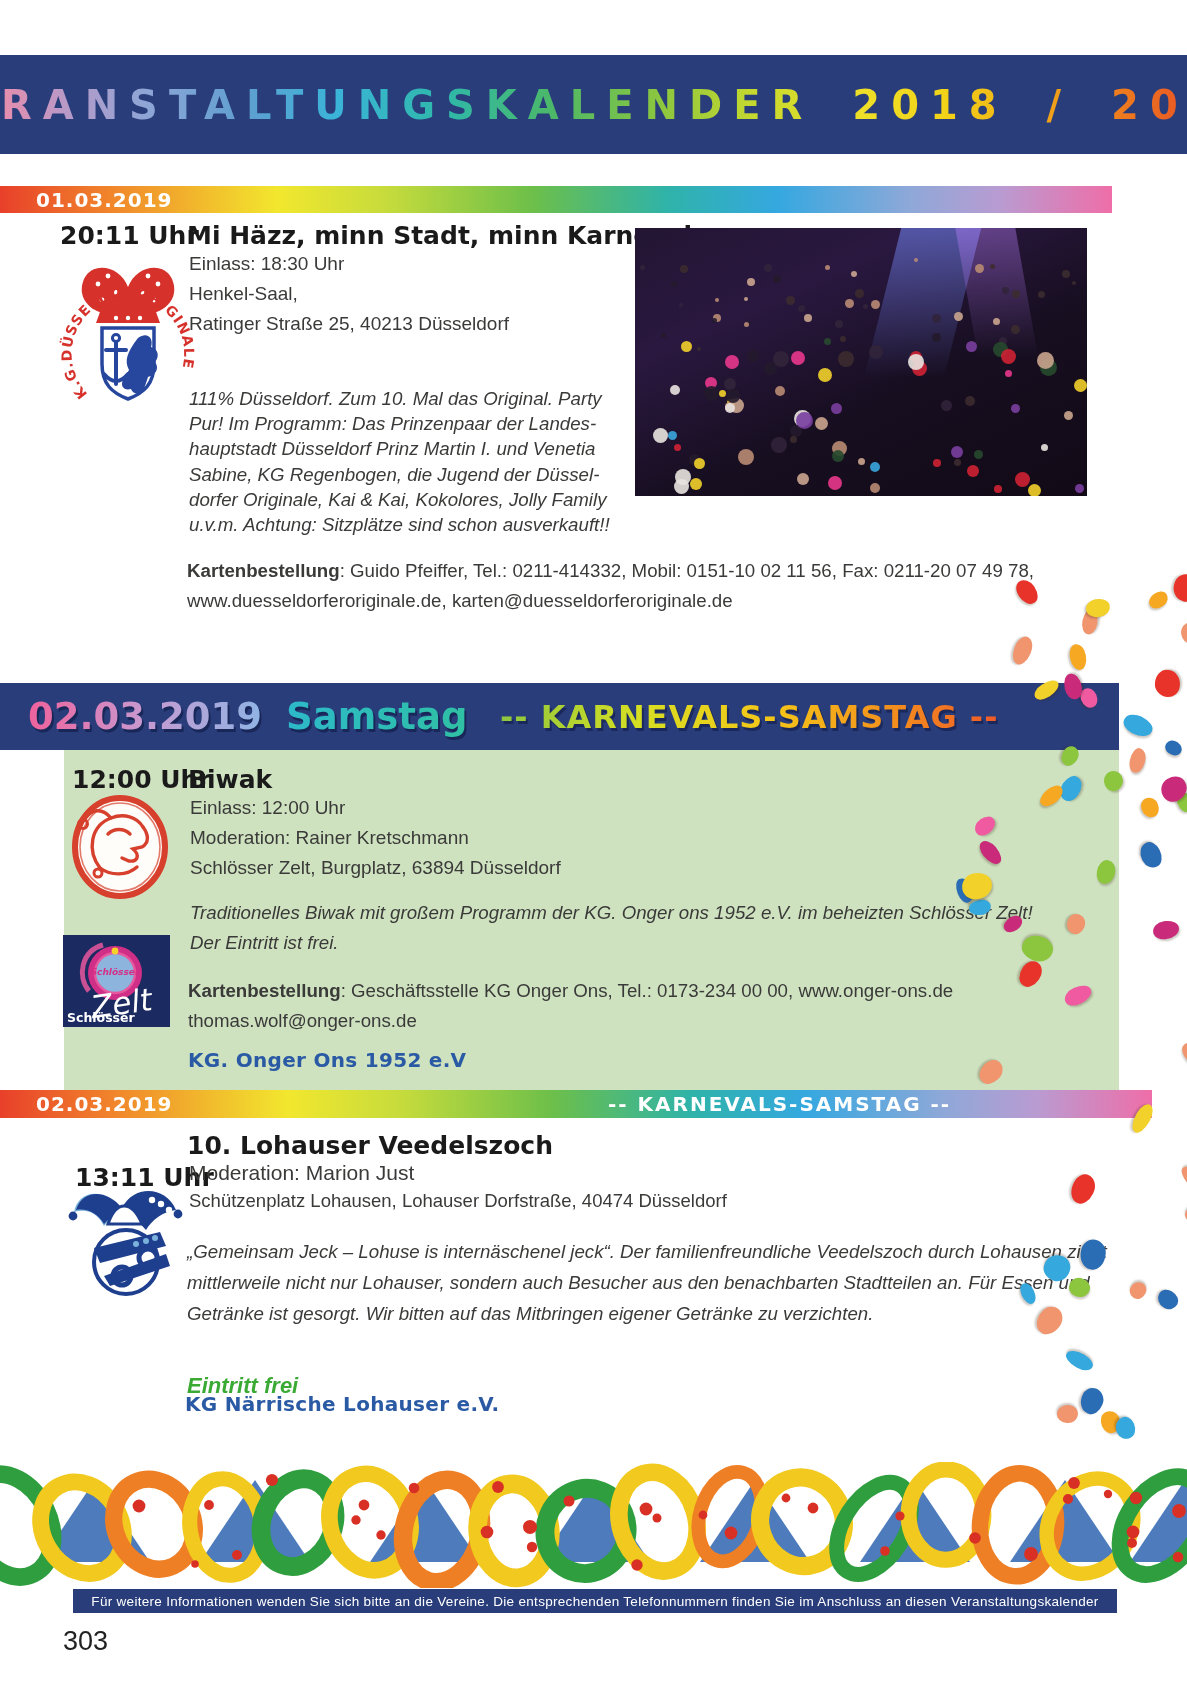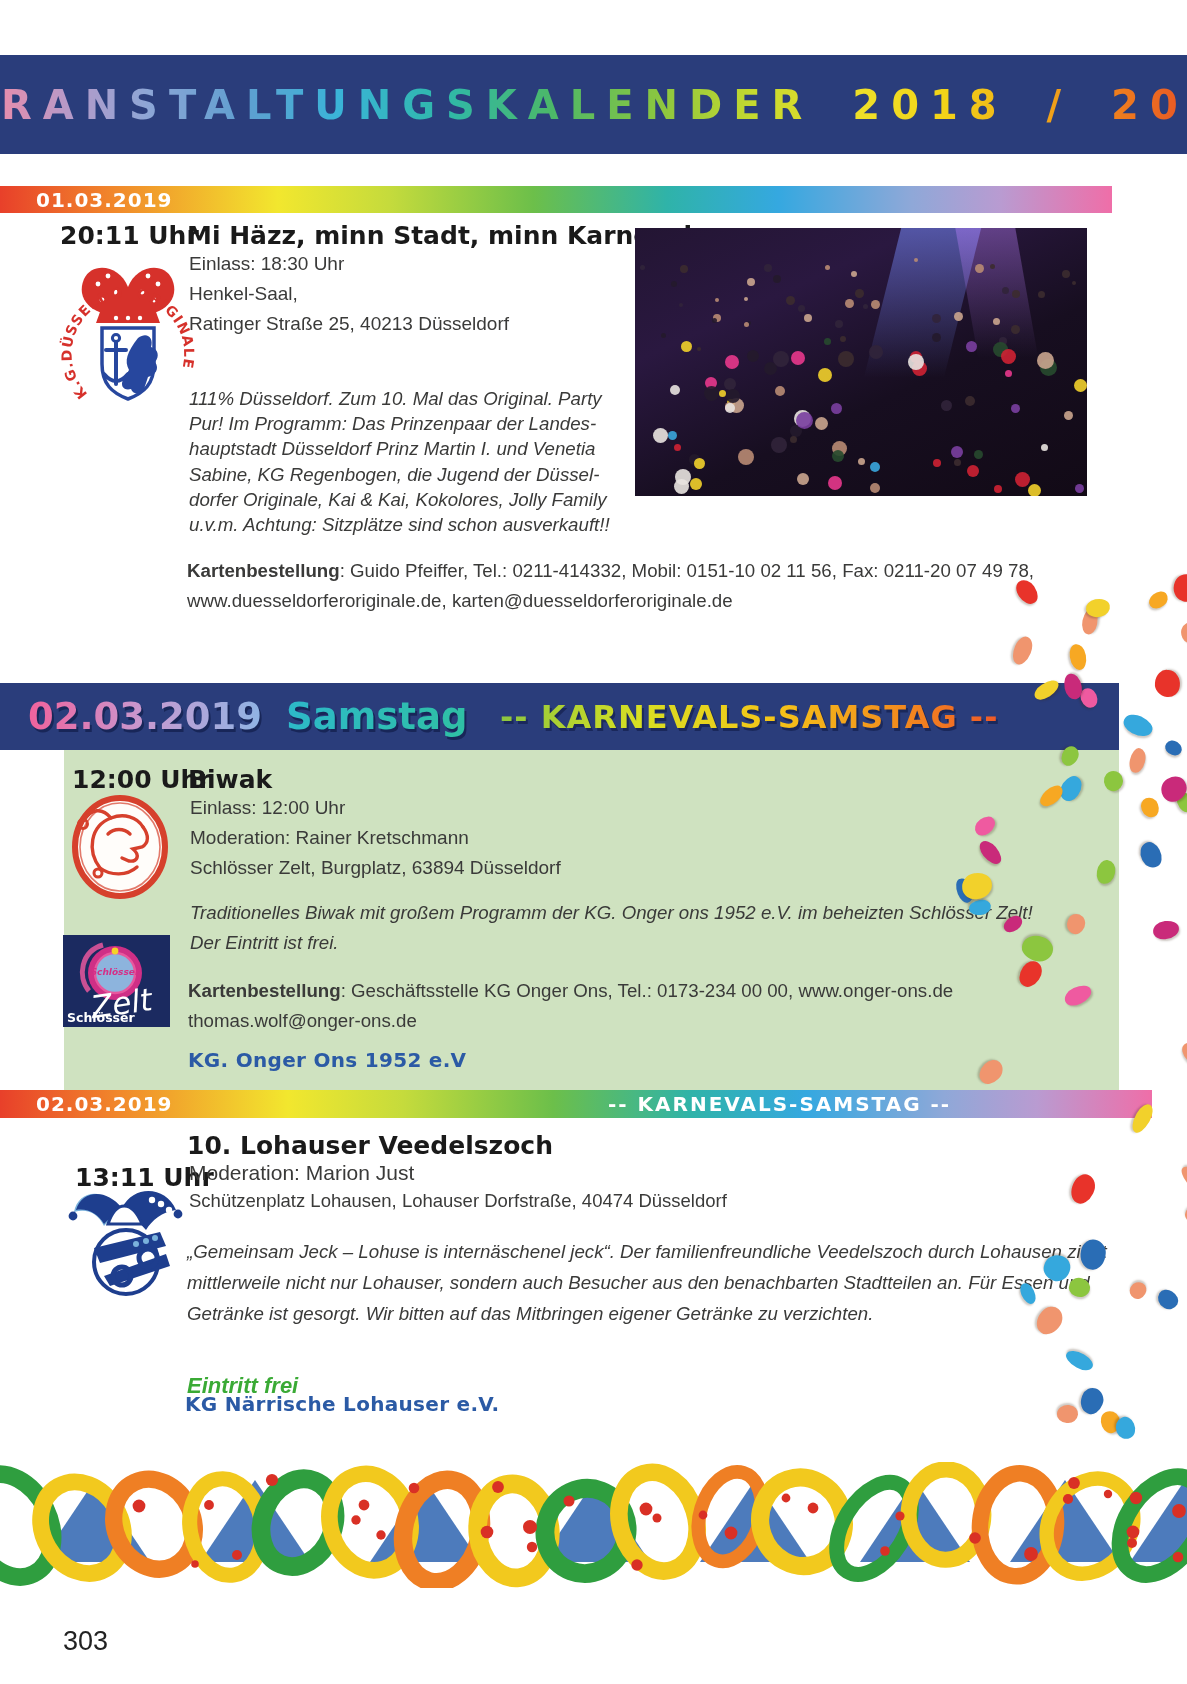--- a/index.html
+++ b/index.html
@@ -402,20 +402,23 @@
       <circle cx="364" cy="43" r="5.4" fill="#d93025"></circle>
       <circle cx="530" cy="65" r="4.6" fill="#d93025"></circle>
       <circle cx="657" cy="56" r="4.5" fill="#d93025"></circle>
       <circle cx="1108" cy="32" r="4.2" fill="#d93025"></circle>
       <circle cx="381" cy="73" r="4.7" fill="#d93025"></circle>
       <circle cx="414" cy="26" r="5.3" fill="#d93025"></circle>
       <circle cx="209" cy="43" r="4.9" fill="#d93025"></circle>
       <circle cx="1179" cy="49" r="6.9" fill="#d93025"></circle>
     </svg>
 
+  <div class="abs footerbar">
+    <span>Für weitere Informationen wenden Sie sich bitte an die Vereine. Die entsprechenden Telefonnummern finden Sie im Anschluss an diesen Veranstaltungskalender</span>
+  </div>
 
   <div class="abs pagenum">303</div>
 
   <div id="confetti-layer">
       <div class="confetti" style="left: 1077px; top: 614px; width: 26px; height: 15px; background: rgb(240, 149, 110); transform: rotate(282deg);"></div>
       <div class="confetti" style="left: 1173px; top: 575px; width: 27px; height: 26px; background: rgb(232, 51, 42); transform: rotate(112deg);"></div>
       <div class="confetti" style="left: 1181px; top: 622px; width: 21px; height: 21px; background: rgb(240, 149, 110); transform: rotate(333deg);"></div>
       <div class="confetti" style="left: 1079px; top: 690px; width: 20px; height: 16px; background: rgb(239, 90, 160); transform: rotate(69deg);"></div>
       <div class="confetti" style="left: 1154px; top: 671px; width: 27px; height: 25px; background: rgb(232, 51, 42); transform: rotate(276deg);"></div>
       <div class="confetti" style="left: 1151px; top: 590px; width: 15px; height: 20px; background: rgb(247, 168, 35); transform: rotate(51deg);"></div>

